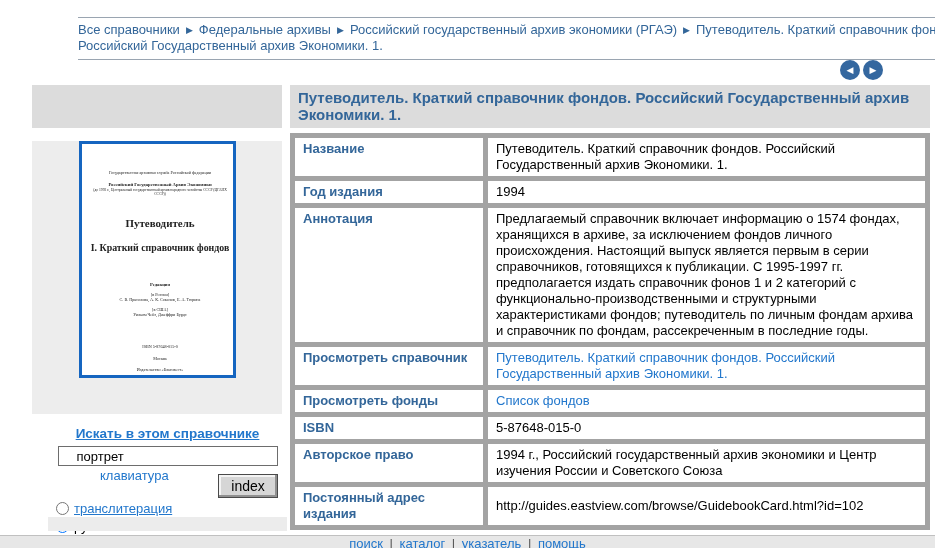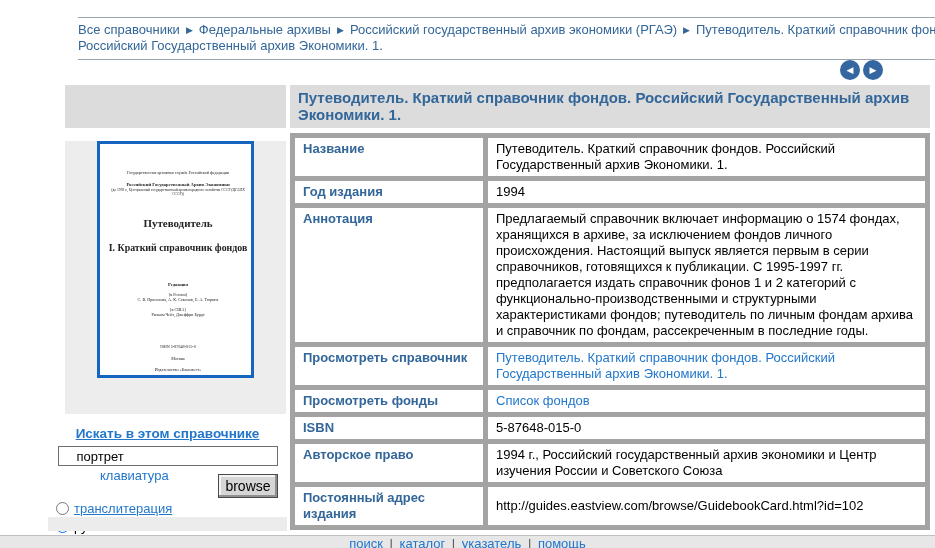--- a/index.html
+++ b/index.html
@@ -12,21 +12,21 @@
     padding:4px 0 5px 0; font-size:13px; line-height:16px; color:#336699;margin-left:38px; }
   .bc-link { color:#336699; text-decoration:none; }
   .bc-sep { color:#336699; font-size:9px; padding:0 6px; vertical-align:1px; }
 
   
   .nav-arrows { position:absolute; top:60px; right:52px; display:flex; gap:3px; }
   .nav-circle { width:20px; height:20px; border-radius:50%; background:#34679f; color:#fff;
     display:flex; align-items:center; justify-content:center; font-size:9px; cursor:pointer; }
 
   
-  .sidebar { position:absolute; left:65px; top:85px; width:221px; }
+  .sidebar { position:absolute; left:32px; top:85px; width:250px; }
   .sidebar-top-strip { height:43px; background:#dcdcdc; }
   .cover-panel { height:273px; background:#ededed; margin-top:2px; }
   .cover { width:157px; height:237px; background:#fff; border:3px solid #1565c0;
     margin:13px auto 0 auto; overflow:hidden; }
   .cover-inner { width:300px; transform:scale(0.52); transform-origin:top left;
     font-family:"Liberation Serif","DejaVu Serif",serif; color:#222; text-align:center; }
   .cv-agency { margin-top:26px; font-size:8px; }
   .cv-archive { margin-top:14px; font-size:9px; font-weight:bold; }
   .cv-former { margin-top:2px; font-size:7px; padding:0 18px; }
   .cv-title { margin-top:40px; font-size:21px; font-weight:bold; }
@@ -110,21 +110,21 @@
         </div>
       </div>
     </div>
   </div>
 
   <div class="search-area">
     <div class="search-heading">Искать в этом справочнике</div>
     <input class="search-input" type="text" value="портрет" style="">
     <div class="search-row">
       <a href="#" class="keyboard-link">клавиатура</a>
-      <button class="search-btn">browse</button>
+      <button class="search-btn">index</button>
     </div>
     <label class="radio-row">
       <input type="radio" name="searchmode" style="">
       <span class="radio-link">транслитерация</span>
     </label>
     <label class="radio-row">
       <input type="radio" name="searchmode" checked="" style="">
       <span class="radio-label">русский/английский</span>
     </label>
   </div>

